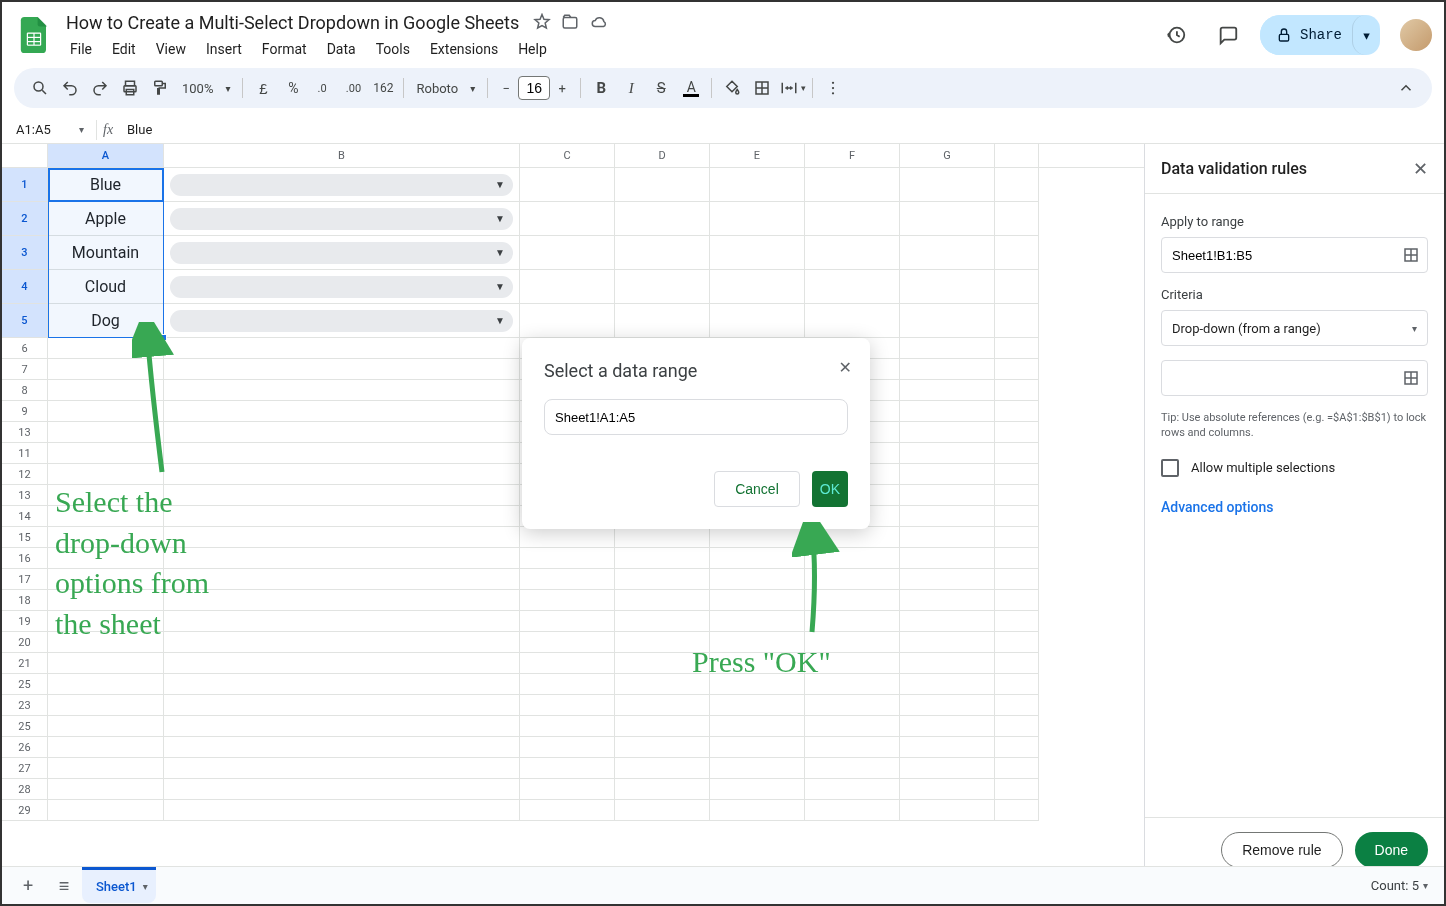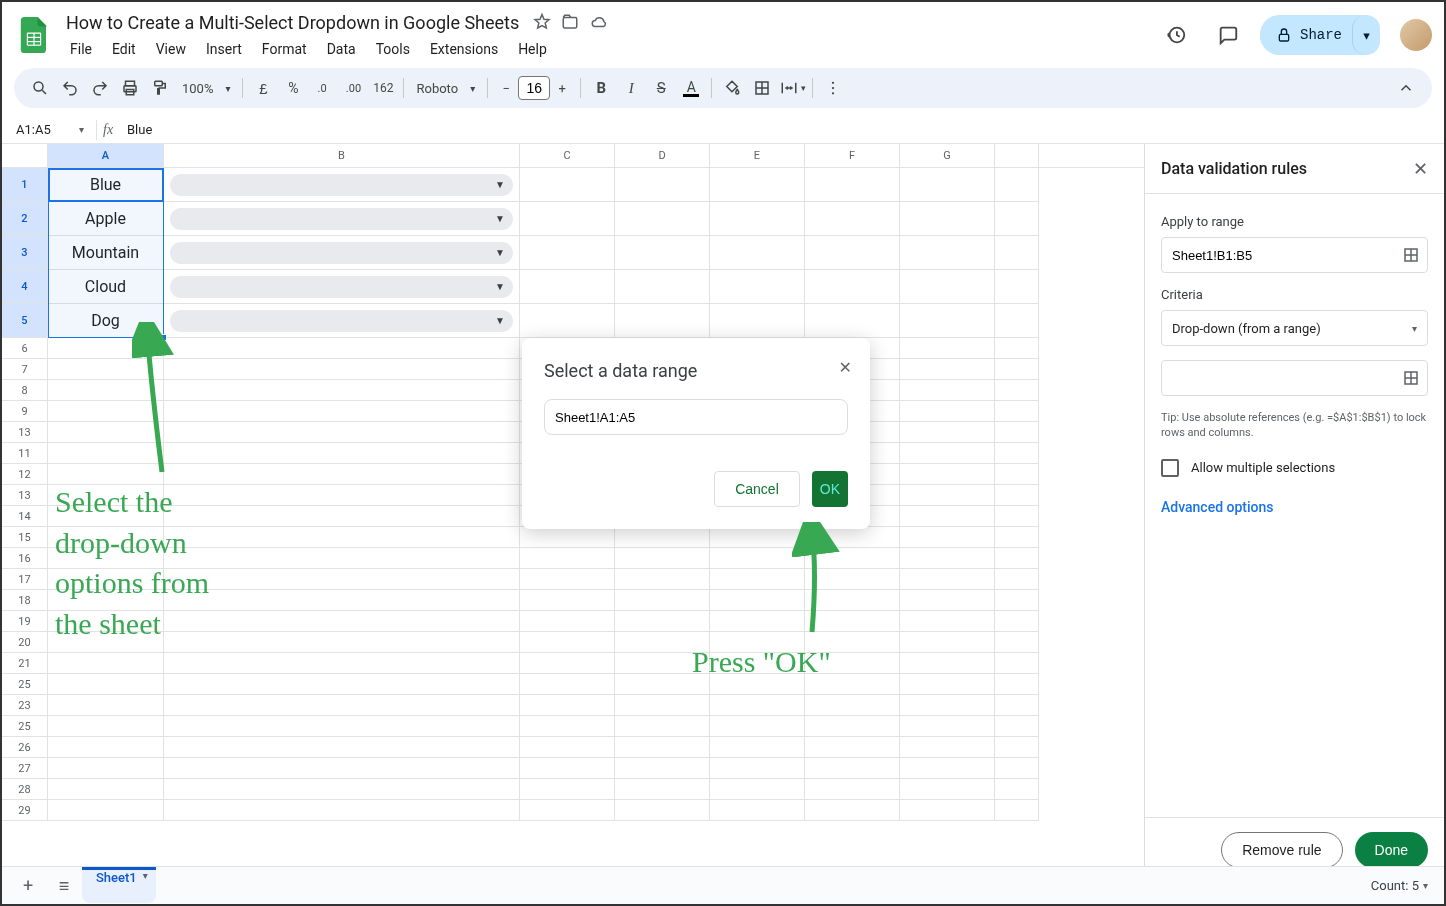--- a/index.html
+++ b/index.html
@@ -90,21 +90,21 @@
 .sb-checkbox { width: 18px; height: 18px; border: 2px solid #5f6368; border-radius: 2px; cursor: pointer; }
 .sb-link { color: #1a73e8; font-weight: 500; cursor: pointer; font-size: 14px; }
 .sb-footer { border-top: 1px solid #e1e3e1; padding: 14px 16px; display: flex; justify-content: flex-end; gap: 12px; }
 .btn { height: 36px; padding: 0 20px; border-radius: 24px; font-size: 14px; font-weight: 500; cursor: pointer; display: flex; align-items: center; border: none; }
 .btn-outline { background: #fff; border: 1px solid #747775; color: #1f1f1f; }
 .btn-primary { background: #0b8043; color: #fff; }
 
 
 .sheet-tabs { position: absolute; bottom: 0; left: 0; right: 300px; height: 38px; border-top: 1px solid #e1e3e1; display: flex; align-items: center; padding: 0 8px; background: #f9fbfd; }
 .st-btn { width: 36px; height: 30px; display: flex; align-items: center; justify-content: center; color: #5f6368; cursor: pointer; font-size: 18px; }
-.st-tab { background: #fff; border-radius: 0 0 8px 8px; padding: 0 8px 0 14px; height: 36px; display: flex; gap: 6px; color: #0b57d0; font-weight: 500; font-size: 13px; border-top: 3px solid #0b57d0; position: relative; top:-1px; background:#e8f0fe; }
+.st-tab { background: #fff; border-radius: 0 0 8px 8px; padding: 0 8px 0 14px; height: 36px; display: flex; align-items: center; gap: 6px; color: #0b57d0; font-weight: 500; font-size: 13px; border-top: 3px solid #0b57d0; position: relative; top:-1px; background:#e8f0fe; }
 
 
 .status-bar { position: absolute; bottom: 0; right: 0; width: 300px; height: 38px; border-top: 1px solid #e1e3e1; display: flex; align-items: center; justify-content: flex-end; padding: 0 16px; background: #f9fbfd; font-size: 13px; color: #3c4043; gap: 4px; }
 
 
 .modal { position: absolute; left: 520px; top: 336px; width: 348px; background: #fff; border-radius: 8px; box-shadow: 0 4px 20px rgba(0,0,0,0.2); padding: 22px; }
 .modal-title { font-size: 18px; color: #3c4043; margin-bottom: 18px; }
 .modal-close { position: absolute; top: 20px; right: 18px; color: #5f6368; cursor: pointer; font-size: 16px; }
 .modal-input { width: 100%; height: 36px; border: 1px solid #dadce0; border-radius: 8px; padding: 16px 10px; font-size: 13px; margin-bottom: 36px; }
 .modal-footer { display: flex; justify-content: flex-end; gap: 12px; }

